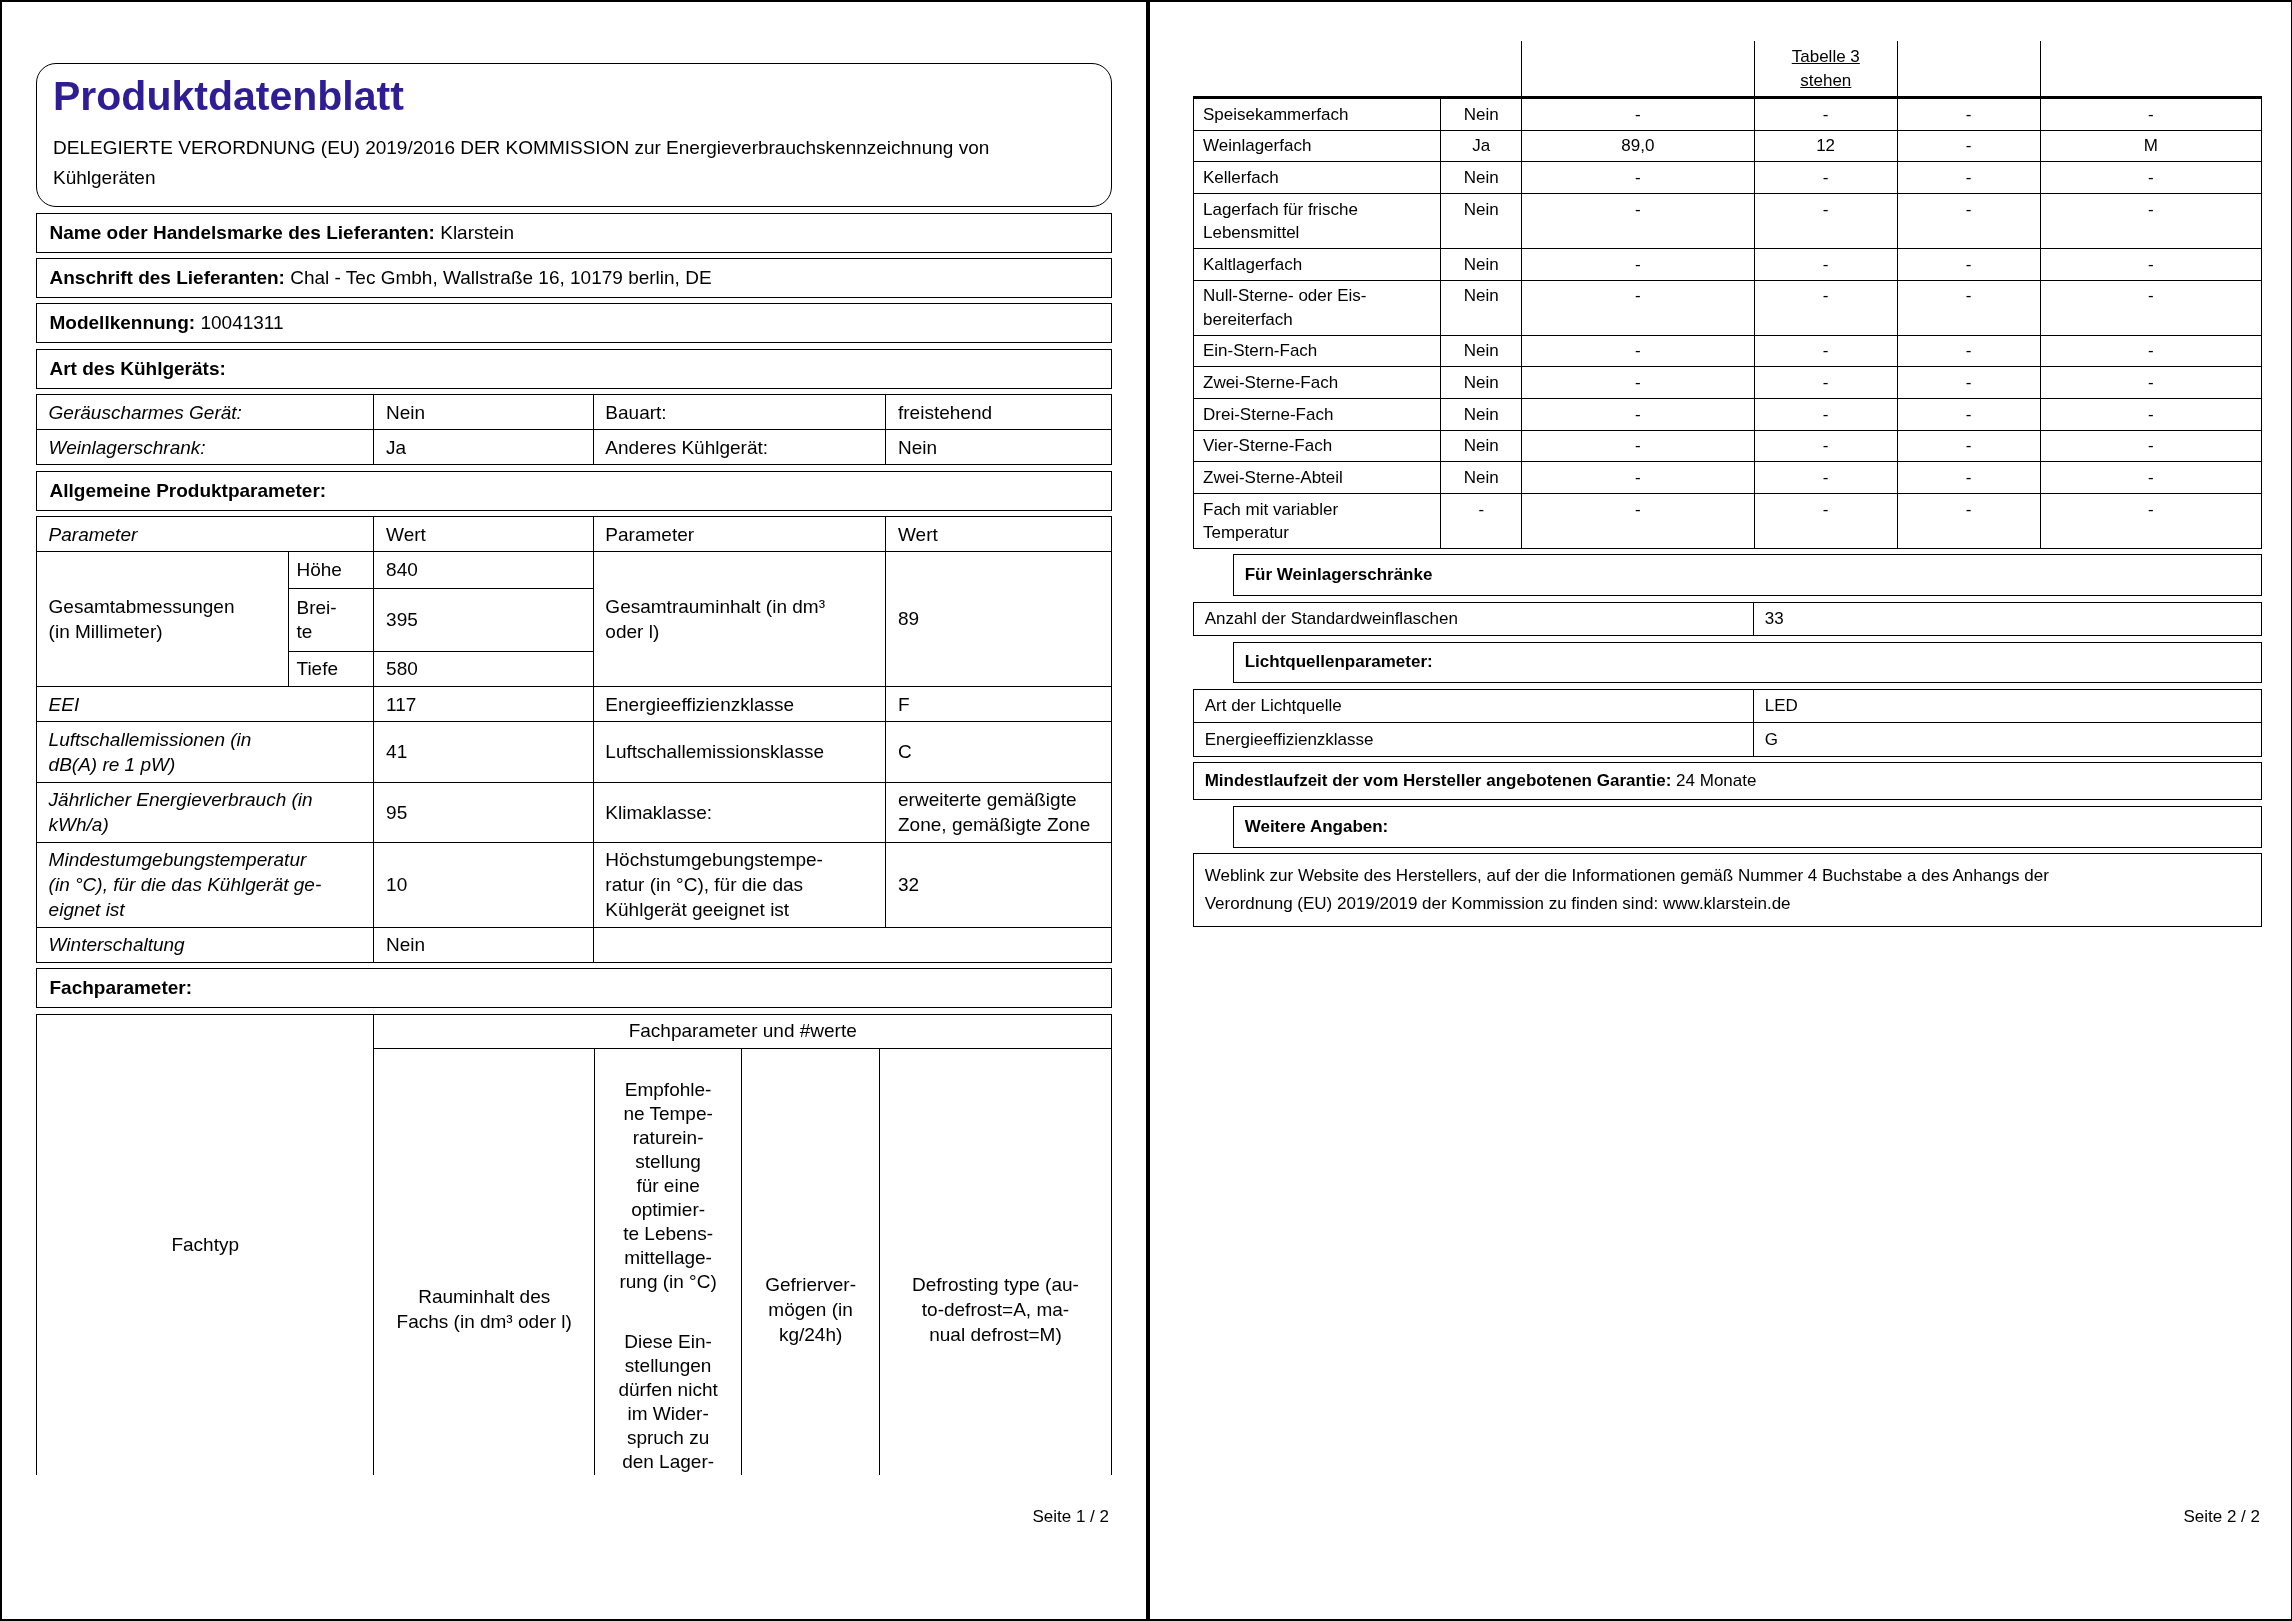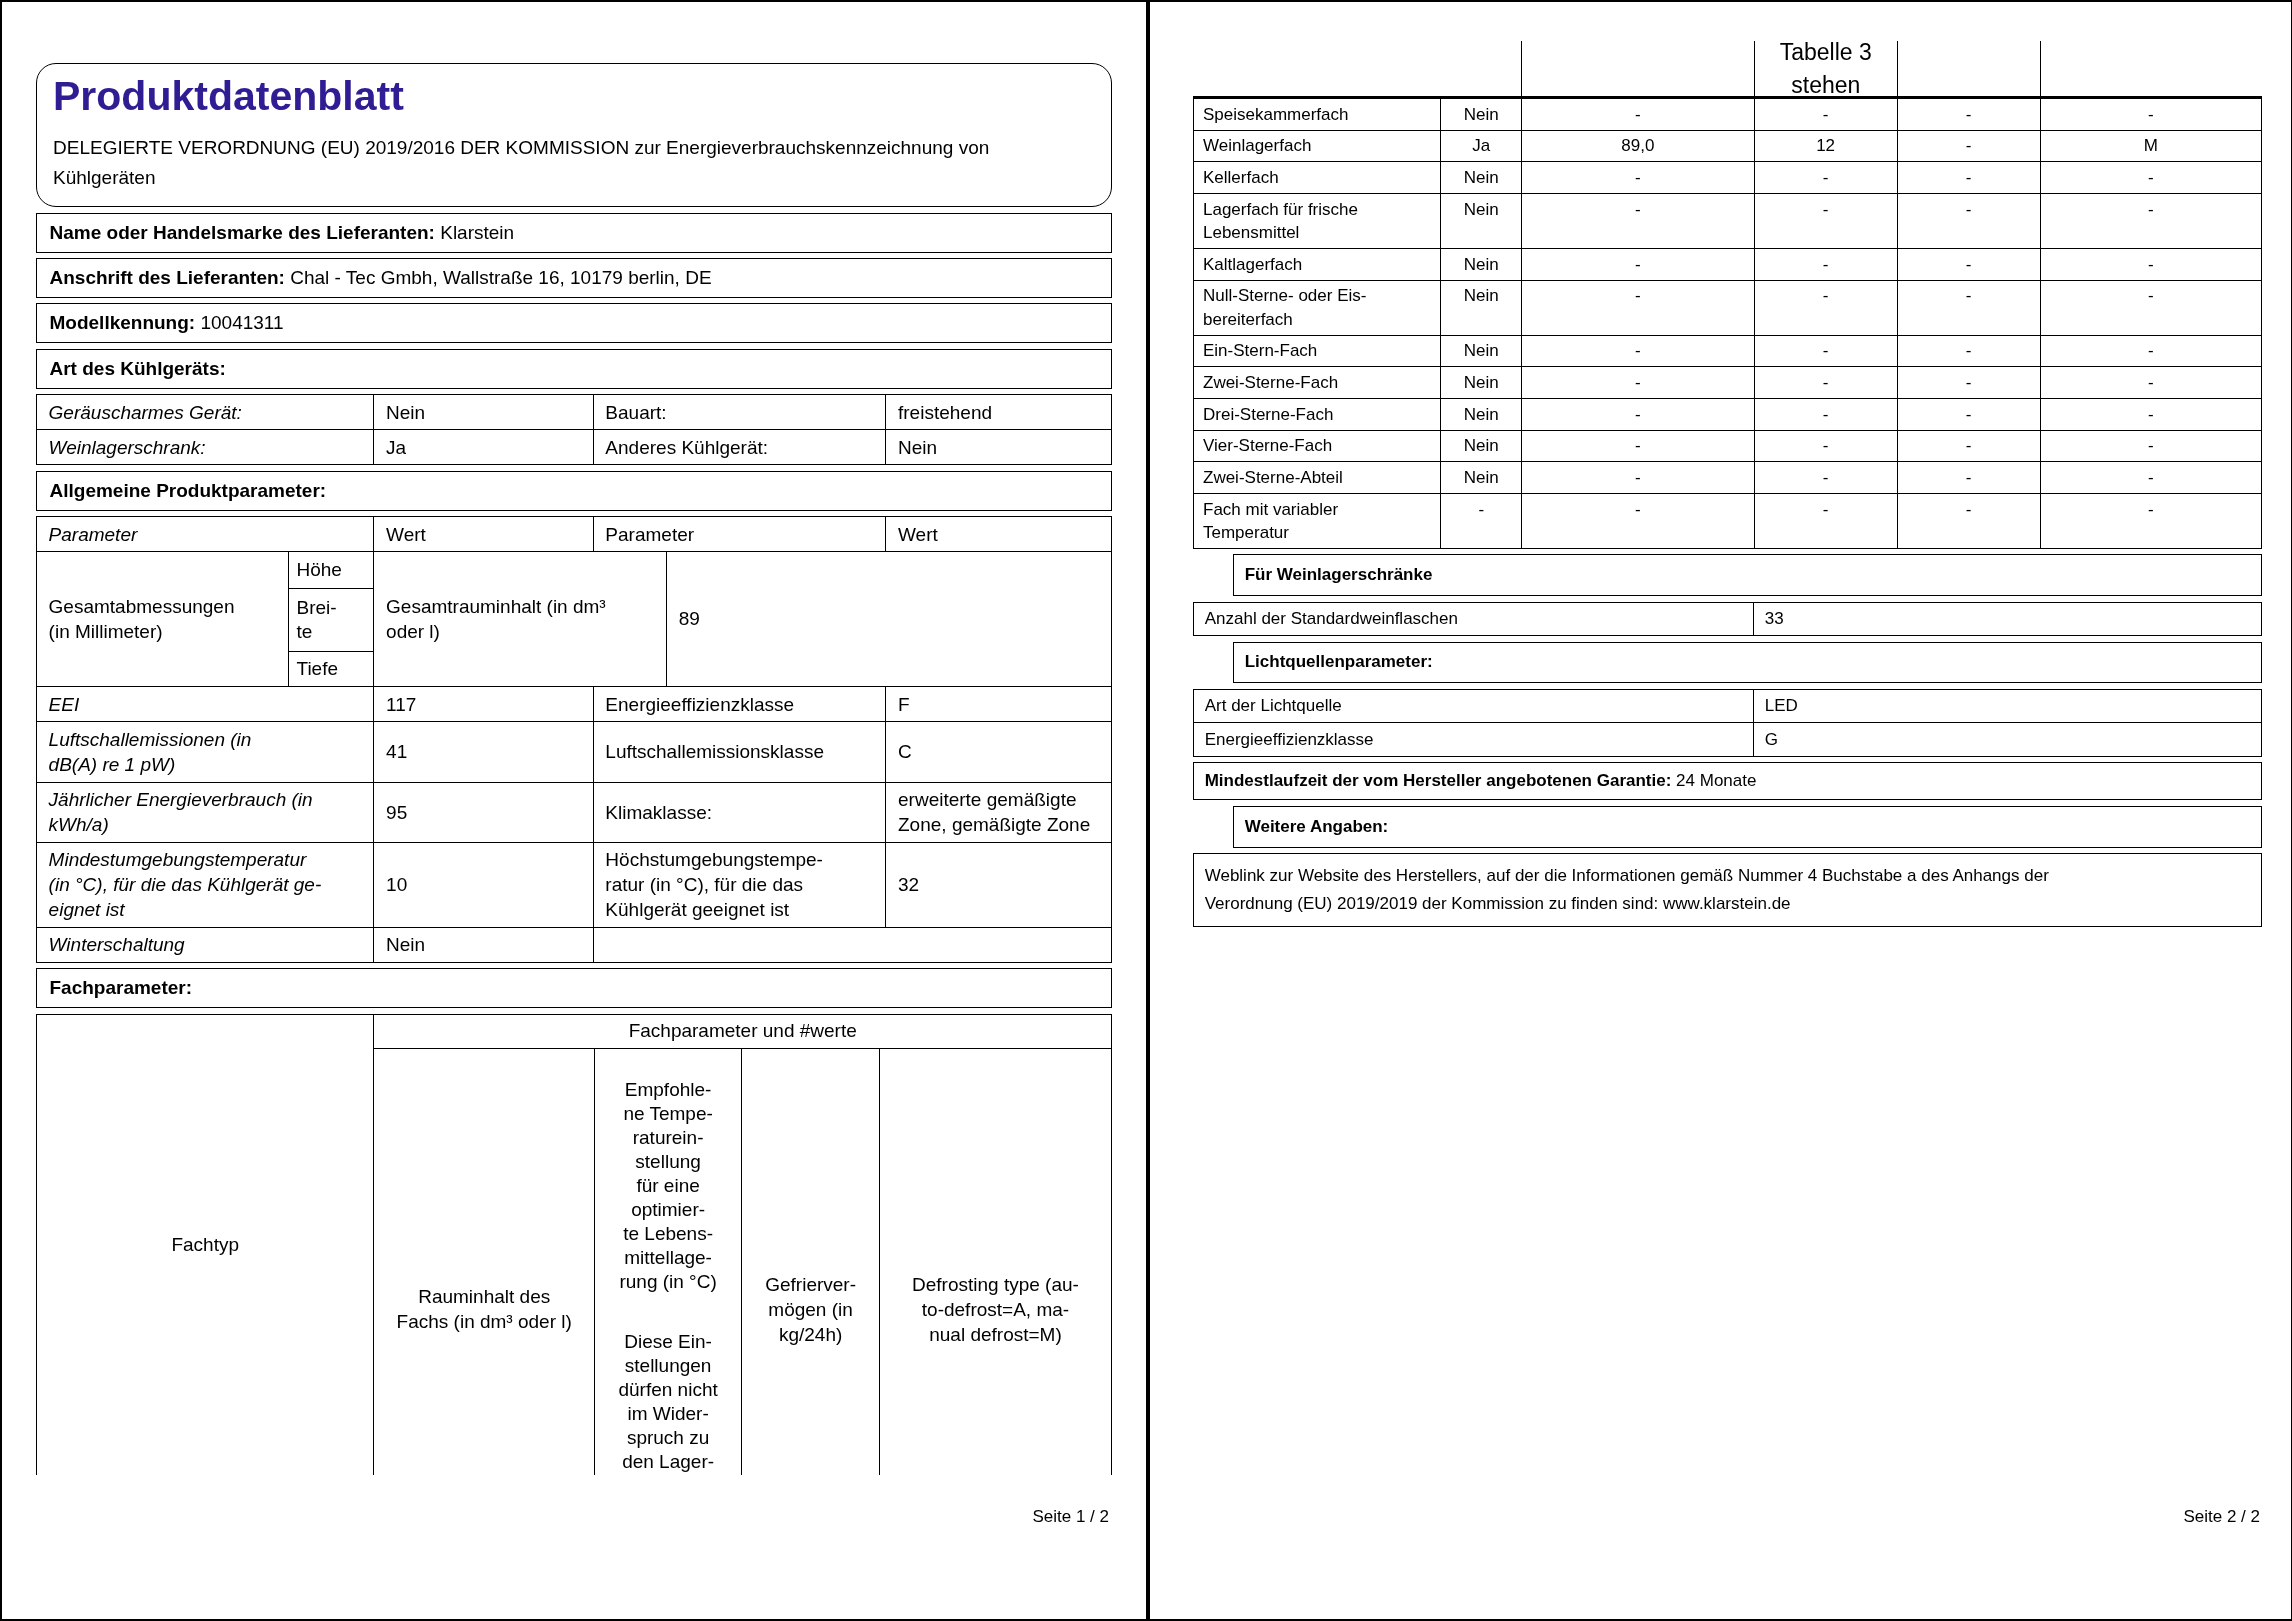--- a/index.html
+++ b/index.html
@@ -63,21 +63,21 @@
   .fc-emp{width:20%;padding-top:4.5px;line-height:24px;}
   .fc-emp .p2{margin-top:11.6px;}
   .fc-gef{width:18.7%;display:flex;align-items:center;justify-content:center;padding:3.6px;}
   .fc-def{flex:1;display:flex;align-items:center;justify-content:center;padding:3.6px;}
 
   .footer{position:absolute;top:1505px;font-size:17px;}
   .footer-1{right:37px;}
   .footer-2{right:31px;}
 
   
-  .p2-cont{display:flex;height:57px;border-bottom:2.7px solid #000;box-sizing:border-box;font-size:23px;}
+  .p2-cont{display:flex;height:57px;border-bottom:2.7px solid #000;box-sizing:border-box;font-size:17px;text-decoration:underline;}
   .pc{box-sizing:border-box;}
   .pc-typ{width:23.1%;}
   .pc-avail{width:7.55%;}
   .pc-raum{width:21.8%;border-left:1.8px solid #000;}
   .pc-emp{width:13.4%;border-left:1.8px solid #000;display:flex;align-items:center;
           justify-content:center;text-align:center;white-space:pre-line;line-height:1.4;}
   .pc-gef{width:13.4%;border-left:1.8px solid #000;}
   .pc-def{flex:1;border-left:1.8px solid #000;}
 
   .tbl2{border:1.8px solid #000;box-sizing:border-box;font-size:17px;}
@@ -155,20 +155,25 @@
     </div>
 
     <div class="dims">
       <div class="dims-label">Gesamtabmessungen
 (in Millimeter)</div>
       <div class="dims-sub">
         <div class="sk rh1">Höhe</div>
         <div class="sk rh2">Brei-
 te</div>
         <div class="sk rh3">Tiefe</div>
+      </div>
+      <div class="dims-vals">
+        <div class="sv rh1">840</div>
+        <div class="sv rh2">395</div>
+        <div class="sv rh3">580</div>
       </div>
       <div class="dims-c3">Gesamtrauminhalt (in dm³
 oder l)</div>
       <div class="dims-c4">89</div>
     </div>
 
     <div class="tr">
       <div class="td c1">EEI</div>
       <div class="td c2">117</div>
       <div class="td c3">Energieeffizienzklasse</div>

